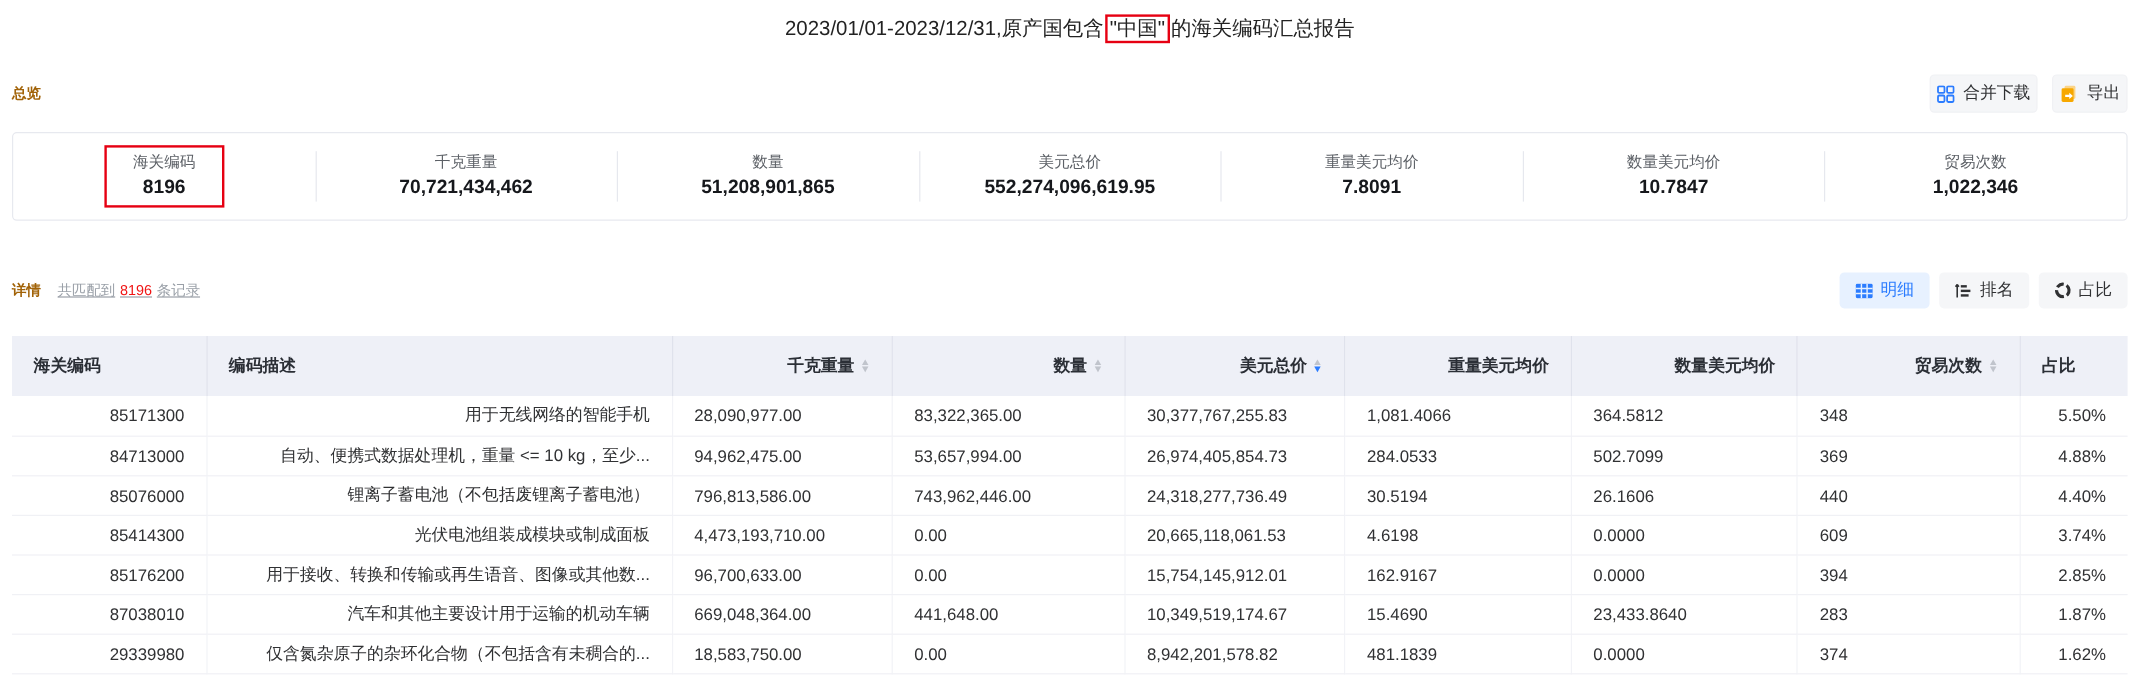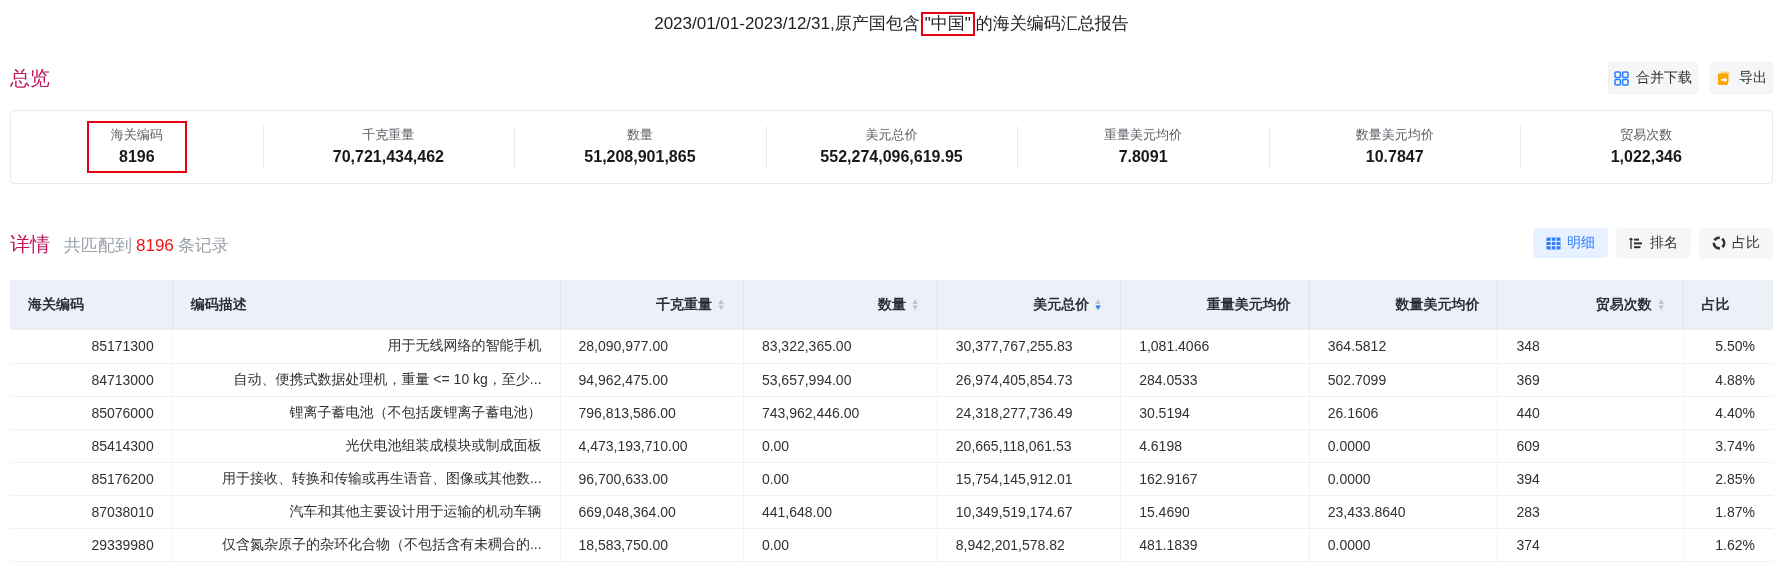--- a/index.html
+++ b/index.html
@@ -9,21 +9,21 @@
     font-family:"Liberation Sans","DejaVu Sans",sans-serif; color:#303133;
   }
   .page { padding:10px 10px 0; }
 
   
   .report-title { text-align:center; font-size:17px; font-weight:500; color:#222; margin:2px 0 26px; }
   .red-box { border:2px solid #e60012; padding:0 2px; margin:0 1px; display:inline-block; line-height:20px; }
 
   
   .overview-bar { display:flex; justify-content:space-between; align-items:center; margin-bottom:16px; }
-  .section-heading { font-size:20px; font-weight:normal; color:#be185d; }
+  .section-heading { font-size:12px; font-weight:bold; color:#a16207; }
   .top-actions { display:flex; gap:12px; }
   .soft-btn {
     display:flex; align-items:center; gap:7px; height:32px; padding:0 5px;
     background:#f5f6f8; border:1px solid #f0f1f4; border-radius:4px;
     font-size:14px; color:#303133; cursor:pointer; white-space:nowrap;
   }
   .soft-btn svg { display:block; }
 
   
   .stats-card {
@@ -34,23 +34,23 @@
   .stat-cell + .stat-cell::before {
     content:""; position:absolute; left:0; top:50%; transform:translateY(-50%);
     width:1px; height:42px; background:#e6e8ee;
   }
   .stat-inner { border:2px solid transparent; padding:3px 22px; text-align:center; }
   .stat-inner.highlight { border-color:#e60012; }
   .stat-label { font-size:13px; color:#5c6066; line-height:18px; }
   .stat-value { font-size:16px; font-weight:bold; color:#16181c; line-height:22px; margin-top:2px; }
 
   
-  .detail-bar { display:flex; justify-content:space-between; align-items:flex-end; margin:42px 0 0; height:32px; }
+  .detail-bar { display:flex; justify-content:space-between; align-items:center; margin:42px 0 0; height:32px; }
   .detail-left { display:flex; align-items:baseline; gap:14px; }
-  .match-text { font-size:17px; color:#9aa0a8; }
+  .match-text { font-size:12px; color:#9aa0a8;text-decoration:underline; }
   .match-count { color:#f01414; margin:0 4px; }
   .view-tabs { display:flex; gap:8px; }
   .view-tab {
     display:flex; align-items:center; gap:6px; height:30px; padding:0 13px;
     background:#f5f6f8; border-radius:4px; font-size:14px; color:#303133; cursor:pointer;
   }
   .view-tab.active { background:#e7f1ff; color:#2b7cff; }
   .view-tab svg { display:block; }
 
   

